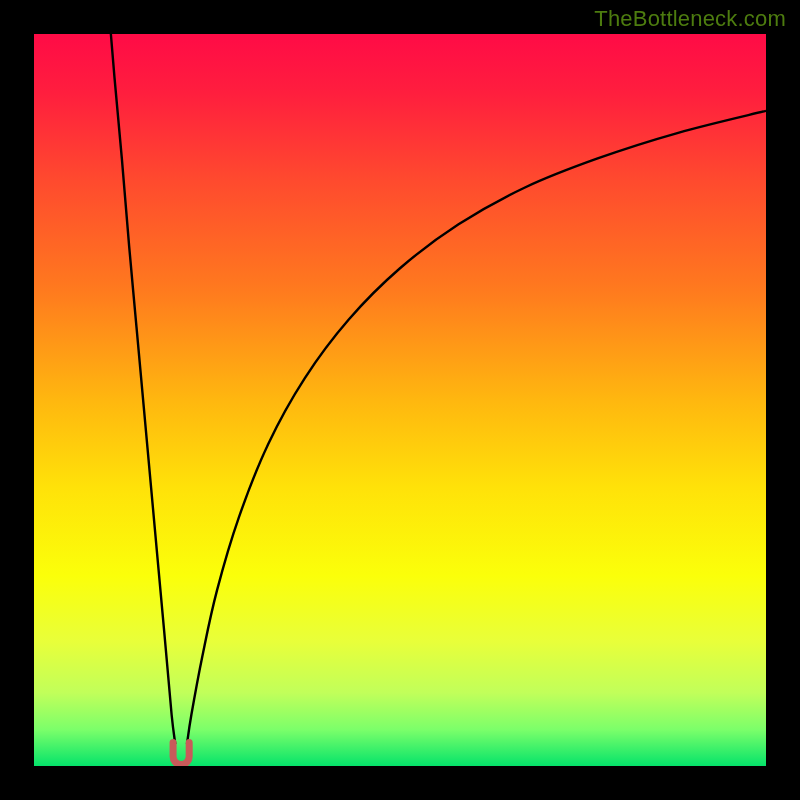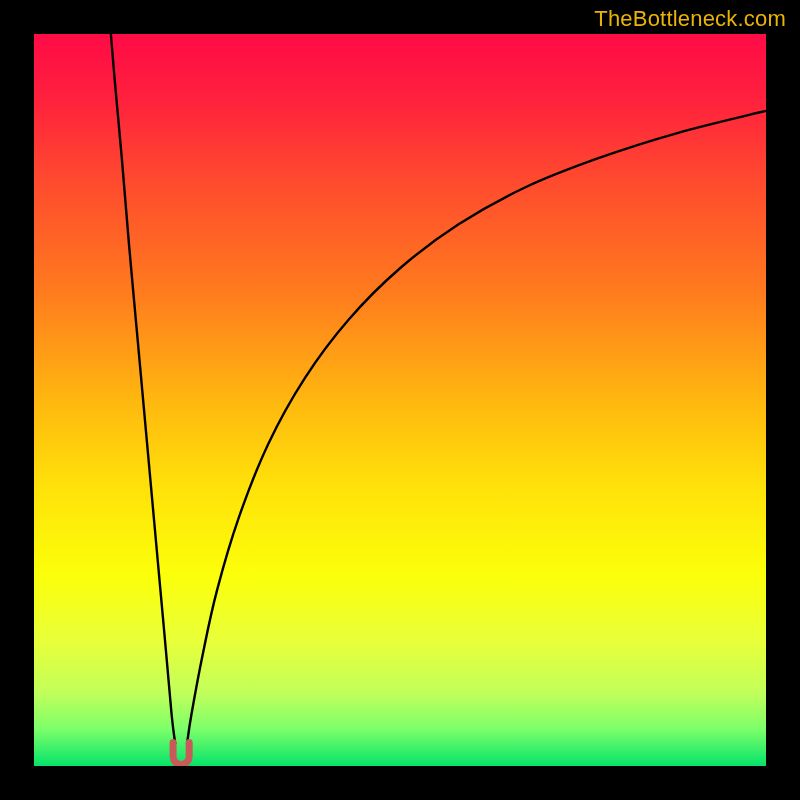--- a/index.html
+++ b/index.html
@@ -24,21 +24,21 @@
     left: 34px;
     top: 34px;
     width: 732px;
     height: 732px;
     overflow: hidden;
   }
   .watermark {
     position: absolute;
     top: 6px;
     right: 14px;
-    color: #eab308;
+    color: #4d7c0f;
     font-size: 22px;
     font-weight: 500;
     letter-spacing: 0.2px;
     user-select: none;
   }
   svg { display: block; }
 </style>
 </head>
 <body>
 

